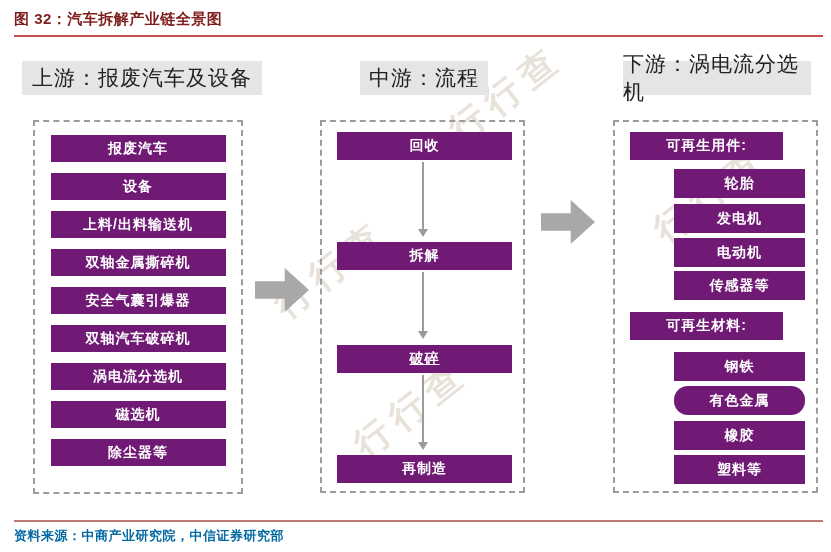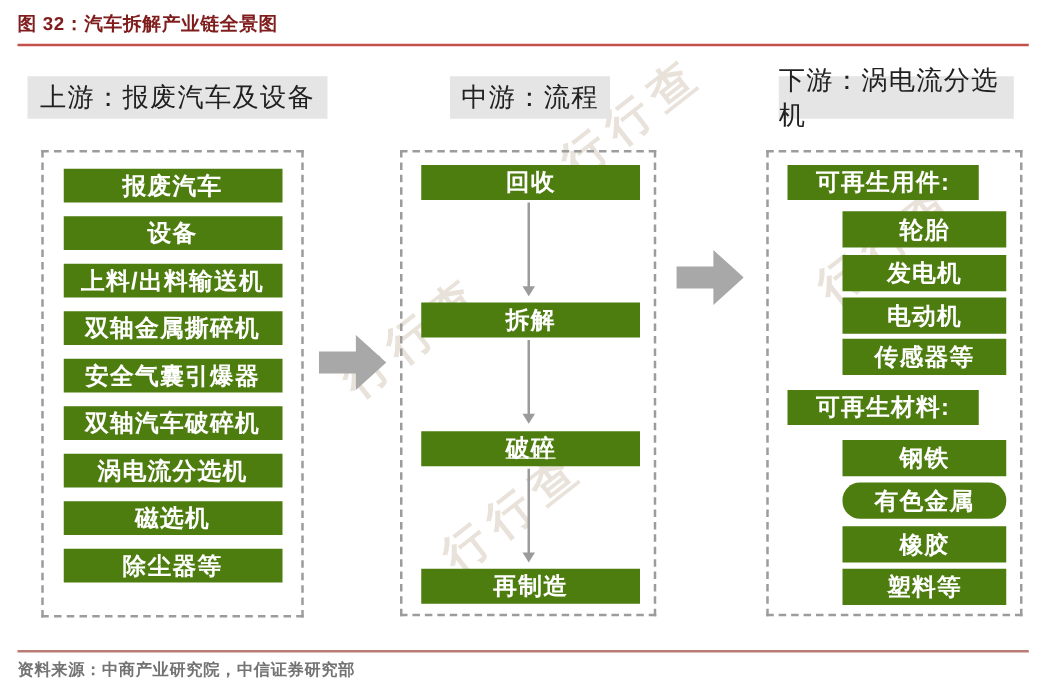--- a/index.html
+++ b/index.html
@@ -28,21 +28,21 @@
   .dashed-box {
     position:absolute; top:120px; height:373px;
     border:2px dashed #9c9c9c; background:transparent;
   }
   .box-up   { left:33px;  width:210px; height:374px;
               display:flex; flex-direction:column; align-items:center;
               padding-top:13px; gap:11px; }
   .box-mid  { left:320px; width:205px; }
   .box-down { left:613px; width:205px; }
   .redbox {
-    background:#4d7c0f; color:#ffffff; font-weight:bold; font-size:19px;
+    background:#701a75; color:#ffffff; font-weight:bold; font-size:14px;
     display:flex; align-items:center; justify-content:center;
     letter-spacing:1px; white-space:nowrap;
   }
   .up-item { width:175px; height:27px; flex:0 0 27px; }
   .mid-step { position:absolute; left:15px; width:175px; height:28px; }
   .mid-1 { top:10px; } .mid-2 { top:120px; } .mid-3 { top:223px;text-decoration:underline; } .mid-4 { top:333px; }
   .varrow {
     position:absolute; left:calc(50% - 1px); width:2px; background:#9b9b9b;
   }
   .varrow::after {
@@ -71,21 +71,21 @@
   .wm-1 { left:440px; top:70px; }
   .wm-2 { left:265px; top:245px; }
   .wm-3 { left:645px; top:170px; }
   .wm-4 { left:345px; top:385px; }
   .footer-rule {
     position:absolute; left:14px; right:8px; top:520px; height:2px;
     background:#b97b74;
   }
   .source-text {
     position:absolute; left:14px; top:527px;
-    font-size:13px; font-weight:bold; color:#737373; letter-spacing:0.5px;
+    font-size:13px; font-weight:bold; color:#0369a1; letter-spacing:0.5px;
   }
 </style>
 </head>
 <body>
 
 <div class="stage">
 
   <div class="fig-title">图 32：汽车拆解产业链全景图</div>
   <div class="title-rule"></div>
 

